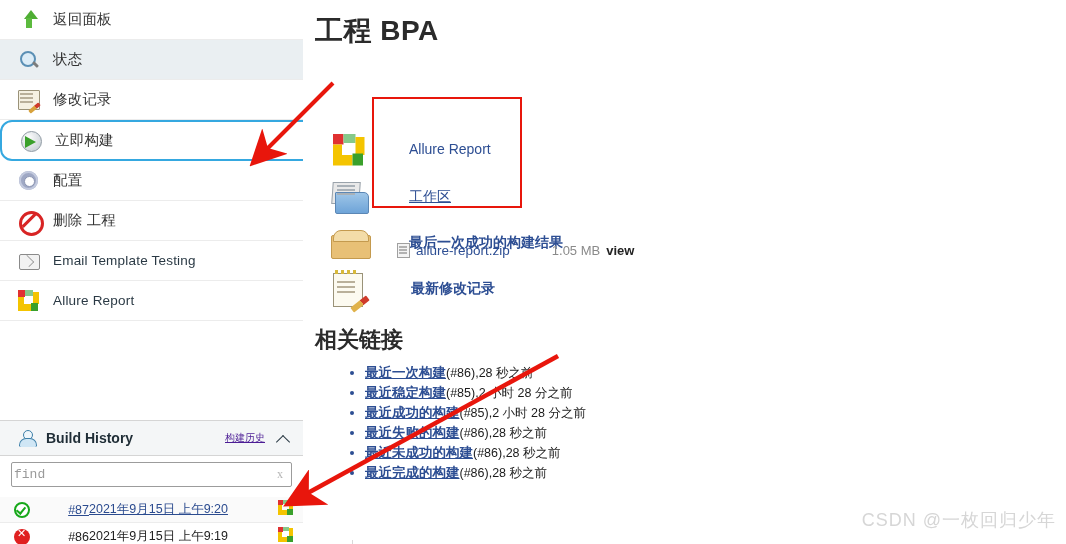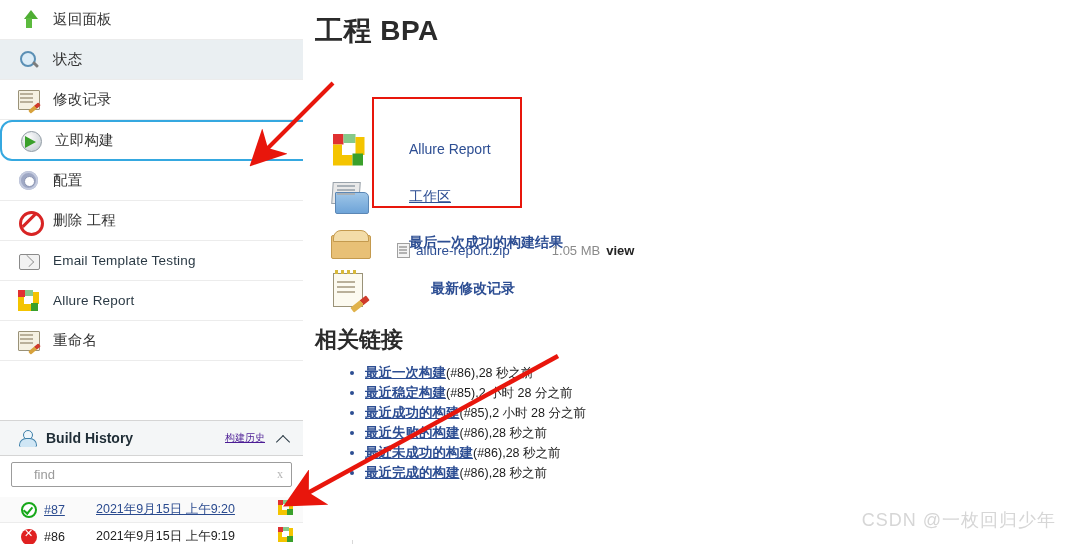--- a/index.html
+++ b/index.html
@@ -193,34 +193,34 @@
   #bh-find-wrap { position: absolute; left: 0; top: 456px; width: 303px; height: 36px;
     display: flex; align-items: center; justify-content: center; background: #fff; }
   #bh-find {
     width: 281px; height: 25px;
     border: 1px solid #9c9c9c; border-radius: 2px;
     background: #fff; position: relative;
     display: flex; align-items: center;
   }
   #bh-find input {
     border: 0; outline: 0; width: 250px; height: 21px;
-    margin-left: 20px; font-size: 13px; color: #555;
-    font-family: Liberation Sans, sans-serif; background: transparent;
+    margin-left: 0; font-size: 13px; color: #555;
+    font-family: Liberation Mono, monospace; background: transparent;
   }
   #bh-find input::placeholder { color: #9a9a9a; }
   #bh-find-clear {
     position: absolute; right: 8px; top: 4px;
     font-size: 12px; color: #b6b6b6; cursor: pointer;
     font-family: "Liberation Serif", serif;
   }
   .build-row {
     position: absolute; left: 0; width: 303px; height: 26px;
     display: flex; align-items: center;
     border-bottom: 1px solid #ececec;
-    padding-left: 21px; background: #fff; cursor: pointer;
+    padding-left: 14px; background: #fff; cursor: pointer; text-align: right;
   }
   .build-row.r0 { top: 497px; background: #fafafa; }
   .build-row.r1 { top: 524px; }
   .st-ico { width: 16px; height: 16px; position: relative; flex: 0 0 16px; margin-right: 7px; }
   .st-ico.ok::before {
     content: ""; position: absolute; inset: 0; border-radius: 50%;
     border: 2px solid #17a81a; background: #fff;
   }
   .st-ico.ok::after {
     content: ""; position: absolute; left: 4px; top: 3.5px;
@@ -423,24 +423,20 @@
     <div class="nav-item">
       <span class="nav-ico">
         <span class="allure-logo">
           <i class="a1"></i><i class="a2"></i><i class="a3"></i>
           <i class="a4"></i><i class="a5"></i><i class="a6"></i>
         </span>
       </span>
       <span class="nav-label en">Allure Report</span>
     </div>
 
-    <div class="nav-item">
-      <span class="nav-ico ico-notepad"></span>
-      <span class="nav-label">重命名</span>
-    </div>
   </div>
 
   <div id="bh-header">
     <span class="bh-person-icon"></span>
     <span id="bh-title">Build History</span>
     <span id="bh-cn-link">构建历史</span>
     <span id="bh-chevron"></span>
   </div>
 
   <div id="bh-find-wrap">
@@ -509,21 +505,21 @@
       <span id="artifact-name">allure-report.zip</span>
       <span id="artifact-size">1.05 MB</span>
       <span id="artifact-view">view</span>
     </div>
 
     <div class="main-row" id="row-changes">
       <span class="big-ico ico-changes">
         <span class="chg-rings"></span>
           <span class="chg-lines"></span>
       </span>
-      <span class="blue-link bold" style="margin-left:60px">最新修改记录</span>
+      <span class="blue-link bold" style="margin-left:40px">最新修改记录</span>
     </div>
 
     <div id="related-heading">相关链接</div>
 
     <ul id="related-list">
       <li>
         <span class="lnk">最近一次构建</span><span class="meta">(#86),28 秒之前</span>
       </li>
       <li>
         <span class="lnk">最近稳定构建</span><span class="meta">(#85),2 小时 28 分之前</span>

